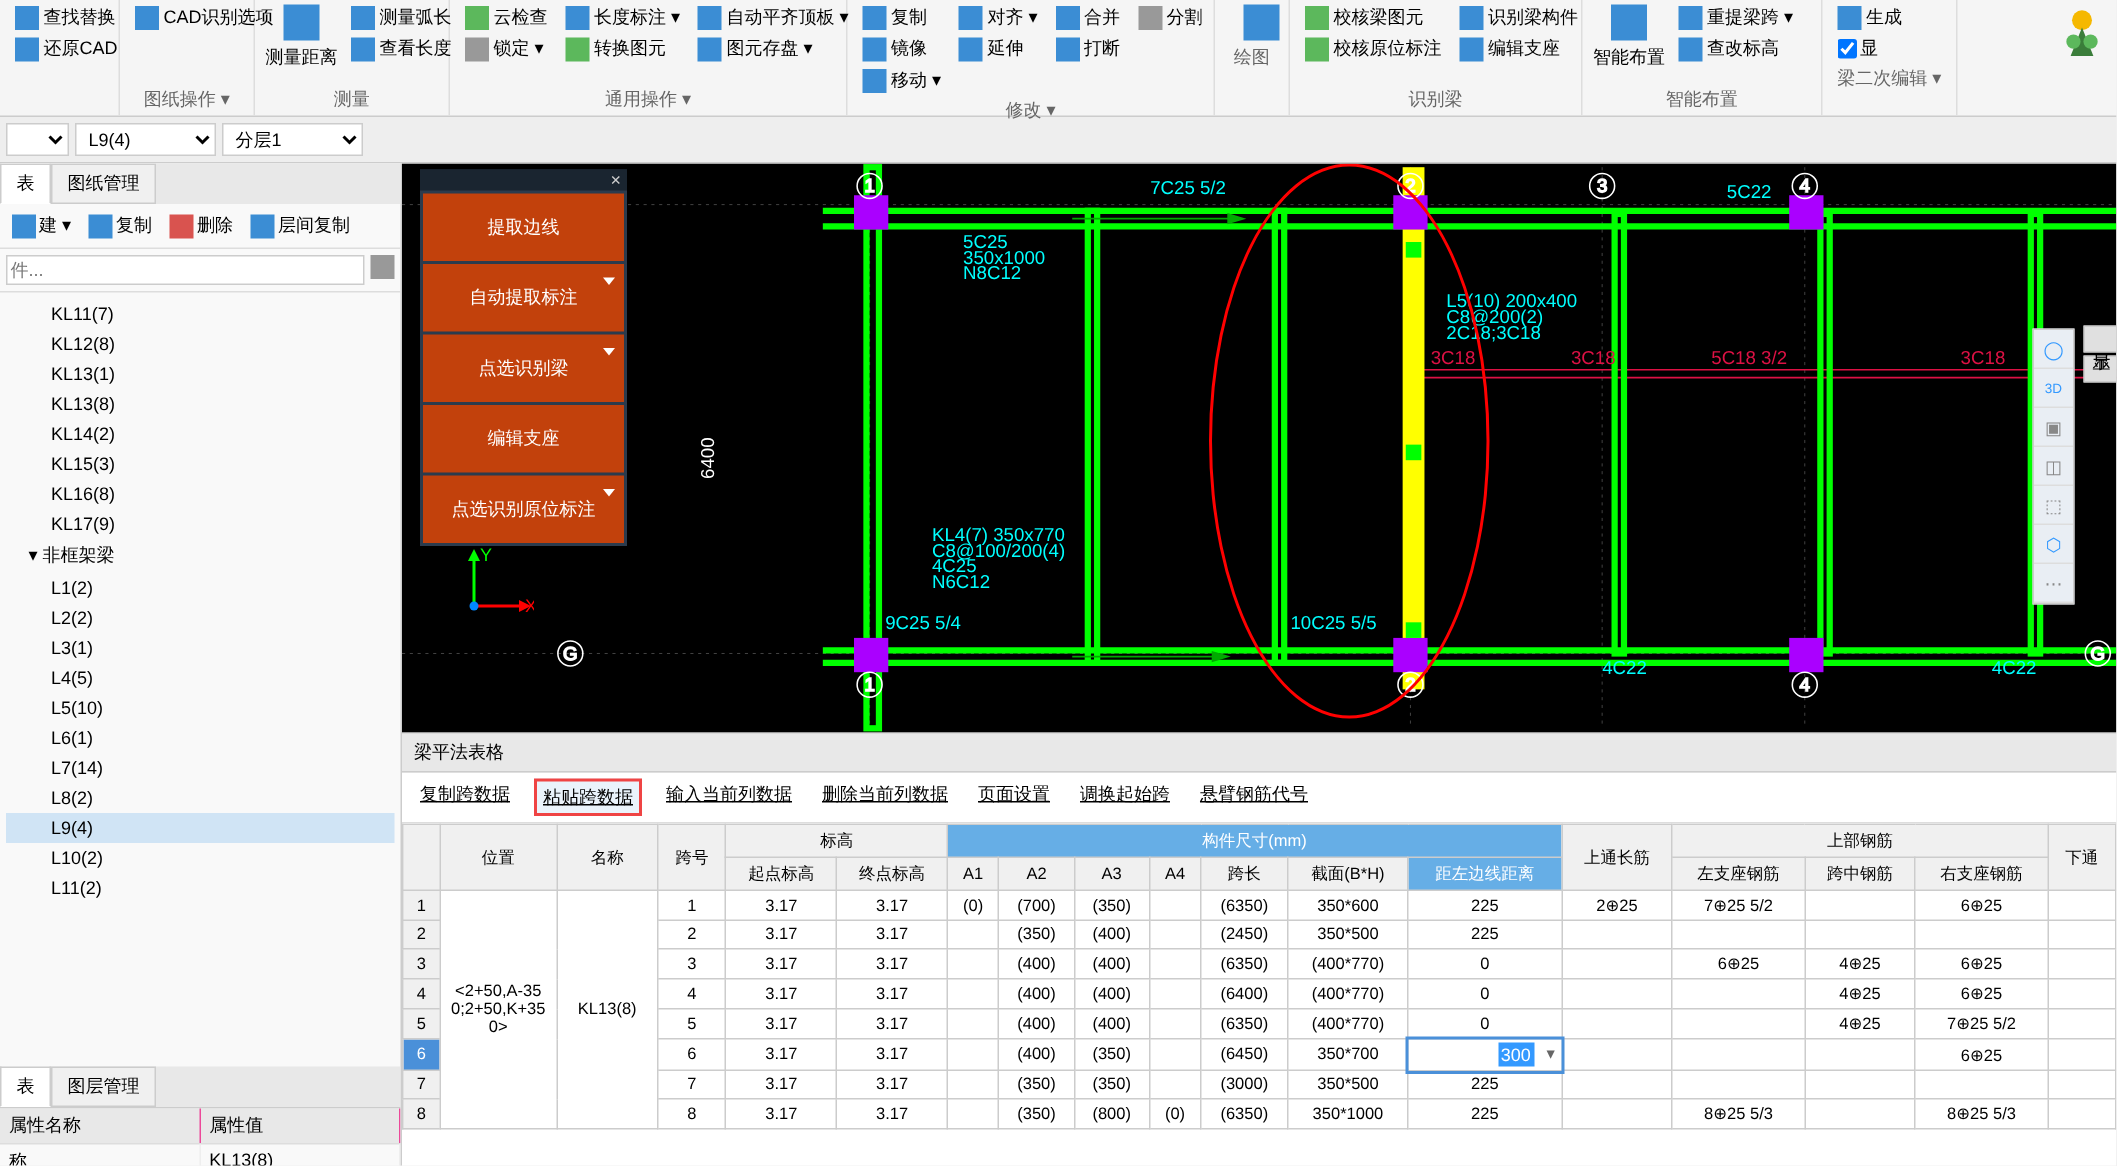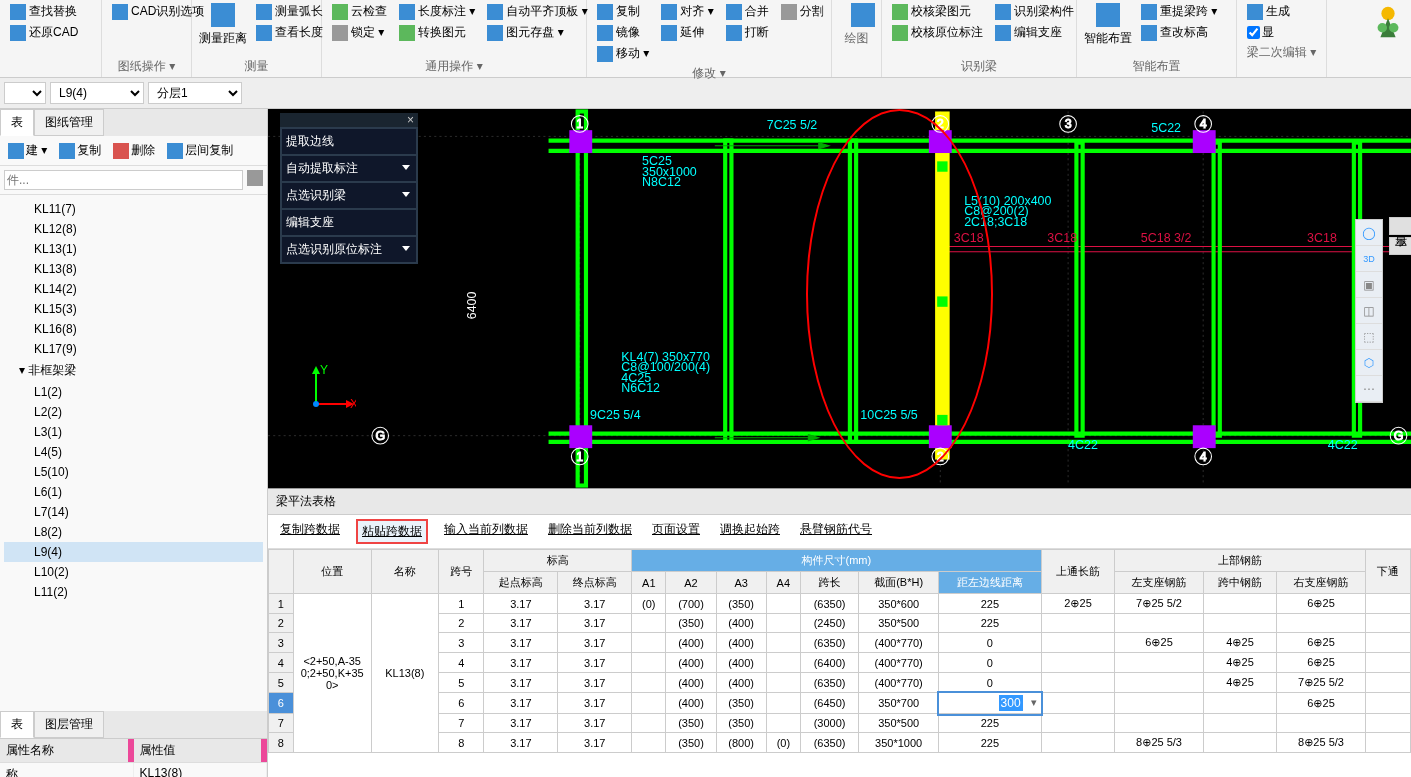--- a/index.html
+++ b/index.html
@@ -35,21 +35,21 @@
     .tree-item { padding: 3px 8px 3px 30px; cursor: pointer; white-space: nowrap; }
     .tree-item.selected { background: #d0e4f5; }
     .tree-group { padding: 3px 8px 3px 15px; }
     .tree-group::before { content: "▾ "; }
     
     .content { flex: 1; display: flex; flex-direction: column; position: relative; overflow: hidden; }
     .viewport { flex: 1; background: #000; position: relative; overflow: hidden; }
     
     .float-panel { position: absolute; left: 12px; top: 4px; width: 138px; background: #2b3b4d; z-index: 10; }
     .float-panel-close { text-align: right; color: #ccc; padding: 0 4px; cursor: pointer; background: #1a2530; }
-    .float-btn { background: #0f172a; color: white; padding: 4px; margin: 2px; cursor: pointer; position: relative; }
+    .float-btn { background: #c2410c; color: white; padding: 14px; margin: 2px; text-align: center; cursor: pointer; position: relative; }
     .float-btn .caret { position: absolute; right: 6px; top: 9px; border-left: 4px solid transparent; border-right: 4px solid transparent; border-top: 5px solid white; }
     
     .bottom-panel { height: 298px; background: white; border-top: 1px solid #999; display: flex; flex-direction: column; }
     .panel-title { background: #e8e8e8; padding: 4px 8px; border-bottom: 1px solid #ccc; }
     .panel-toolbar { display: flex; gap: 12px; padding: 4px 8px; border-bottom: 1px solid #ddd; }
     .panel-tool { cursor: pointer; padding: 2px 4px; text-decoration: underline; }
     .panel-tool.active { border: 2px solid #ef4444; background: #eaf3fb; }
     .table-wrap { flex: 1; overflow: auto; }
     
     table { border-collapse: collapse; width: 100%; }
@@ -65,34 +65,34 @@
     .red-circle { position: absolute; border: 2px solid red; border-radius: 50%; pointer-events: none; z-index: 6; }
     
     .right-toolbar { position: absolute; right: 4px; top: 110px; width: 28px; background: #e9eef4; border: 1px solid #ccc; z-index: 5; }
     .rtool { width: 26px; height: 26px; border-bottom: 1px solid #ddd; display: flex; align-items: center; justify-content: center; cursor: pointer; }
     
     .right-tabs { position: absolute; right: 0; top: 108px; width: 22px; z-index: 4; }
     .rtab { writing-mode: vertical-rl; background: #e0e0e0; border: 1px solid #ccc; padding: 8px 2px; margin-bottom: 2px; cursor: pointer; }
     
     .prop-panel { border-top: 1px solid #ccc; }
     .prop-header { display: flex; background: #e8e8e8; }
-    .prop-header > div { flex: 1; padding: 3px 6px; border-right: 6px solid #ec4899; }
+    .prop-header > div { flex: 1; padding: 3px 6px; border-right: 1px solid #ec4899; }
     .prop-row { display: flex; border-top: 1px solid #ddd; }
     .prop-row > div { flex: 1; padding: 3px 6px; border-right: 1px solid #eee; }
     
     .logo { position: absolute; right: 4px; top: 4px; width: 38px; height: 38px; }
     
     .checkbox-label { display: flex; align-items: center; gap: 2px; }
     .checkbox-label input { width: 13px; height: 13px; }
   </style>
 </head>
 <body>
 
 <div class="ribbon">
-  <div class="ribbon-group" style="width:102px">
+  <div class="ribbon-group" style="width:80px">
     <div class="ribbon-col">
       <div class="ribbon-btn">
           <span class="icon blue"></span>
           <span>查找替换</span>
         </div>
       <div class="ribbon-btn">
           <span class="icon blue"></span>
           <span>还原CAD</span>
         </div>
     </div>

